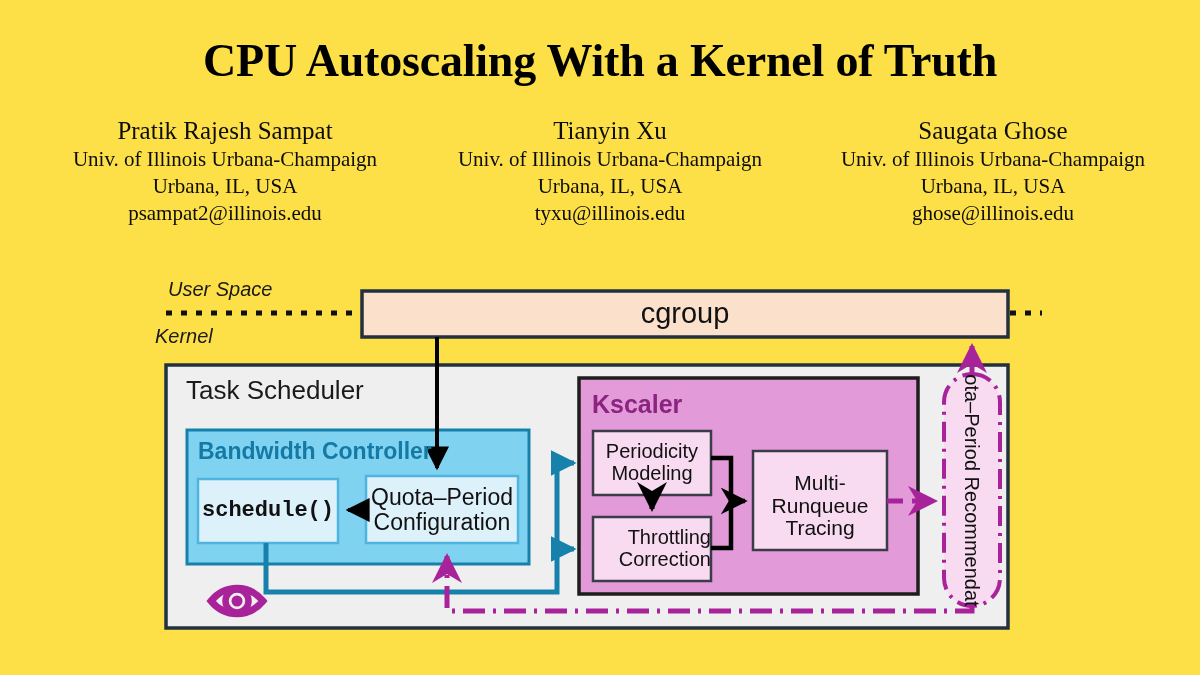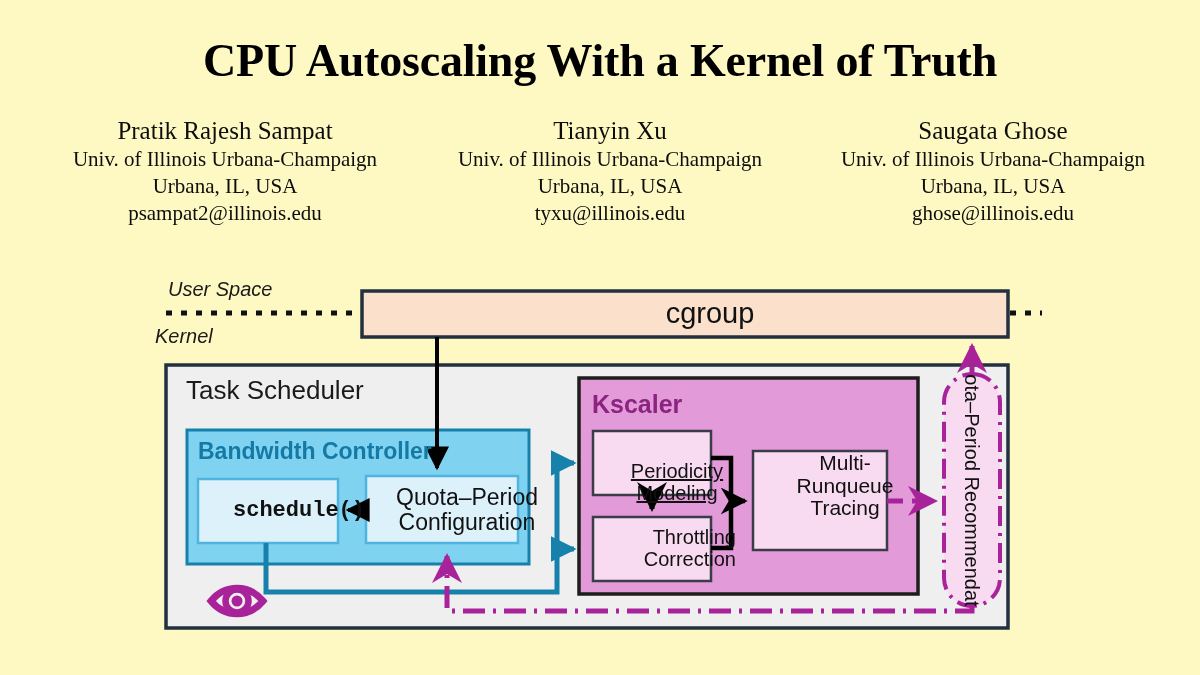--- a/index.html
+++ b/index.html
@@ -4,21 +4,21 @@
 <style>
   html, body {
     margin: 0;
     padding: 0;
     background: #ffffff;
   }
   #page {
     position: relative;
     width: 1200px;
     height: 675px;
-    background: #fef9c3;
+    background: #fde047;
     overflow: hidden;
     font-family: "Liberation Sans", sans-serif;
   }
 
   
   #title {
     position: absolute;
     top: 34px;
     left: 0;
     width: 1200px;
@@ -71,21 +71,20 @@
     color: #1a1a1a;
   }
   .box-text {
     position: absolute;
     display: flex;
     align-items: center;
     justify-content: center;
     text-align: center;
     color: #111111;
     line-height: 1.08;
-    padding-left: 25px;
   }
 </style>
 </head>
 <body>
 
 <div id="page">
 
   <div id="title">CPU Autoscaling With a Kernel of Truth</div>
 
   <div class="author-col" id="author-0">
@@ -222,40 +221,40 @@
     <div class="lbl italic-lbl" style="left:168px; top:278px;">User Space</div>
 
     <div class="lbl italic-lbl" style="left:155px; top:325px;">Kernel</div>
 
     <div class="box-text" style="left:362px; top:291px; width:646px; height:46px; font-size:29px;">cgroup</div>
 
     <div class="lbl" style="left:186px; top:375px; font-size:26px; color:#1a1a1a;">Task Scheduler</div>
 
     <div class="lbl" style="left:198px; top:438px; font-size:23px; font-weight:bold; color:#1579a5;">Bandwidth Controller</div>
 
-    <div class="box-text" style="left:204px; top:479px; width:140px; height:64px; font-size:22px; font-weight:bold; font-family:'Liberation Mono', monospace;">schedule()</div>
+    <div class="box-text" style="left:198px; top:479px; width:140px; height:64px; font-size:22px; font-weight:bold; font-family:'Liberation Mono', monospace;">schedule()</div>
 
     <div class="box-text" style="left:366px; top:476px; width:152px; height:67px; font-size:23px; flex-direction:column;">
       <span>Quota–Period</span>
       <span>Configuration</span>
     </div>
 
     <div class="lbl" style="left:592px; top:390px; font-size:25px; font-weight:bold; color:#8b2480;">Kscaler</div>
 
-    <div class="box-text" style="left:593px; top:451px; width:118px; height:64px; font-size:20px; flex-direction:column;text-decoration:underline;">
+    <div class="box-text" style="left:593px; top:431px; width:118px; height:64px; font-size:20px; flex-direction:column;">
       <span>Periodicity</span>
       <span>Modeling</span>
     </div>
 
     <div class="box-text" style="left:593px; top:517px; width:118px; height:64px; font-size:20px; flex-direction:column;align-items:flex-end;">
       <span>Throttling</span>
       <span>Correction</span>
     </div>
 
-    <div class="box-text" style="left:753px; top:451px; width:134px; height:70px; font-size:21px; flex-direction:column;">
+    <div class="box-text" style="left:753px; top:471px; width:134px; height:70px; font-size:21px; flex-direction:column;">
       <span>Multi-</span>
       <span>Runqueue</span>
       <span>Tracing</span>
     </div>
 
     <div style="position:absolute; left:944px; top:374px; width:56px; height:232px; display:flex; align-items:center; justify-content:center; overflow:hidden;">
       <span style="transform:rotate(90deg); white-space:nowrap; font-size:20px; color:#111111;">Quota–Period Recommendation</span>
     </div>
 
   </div>

